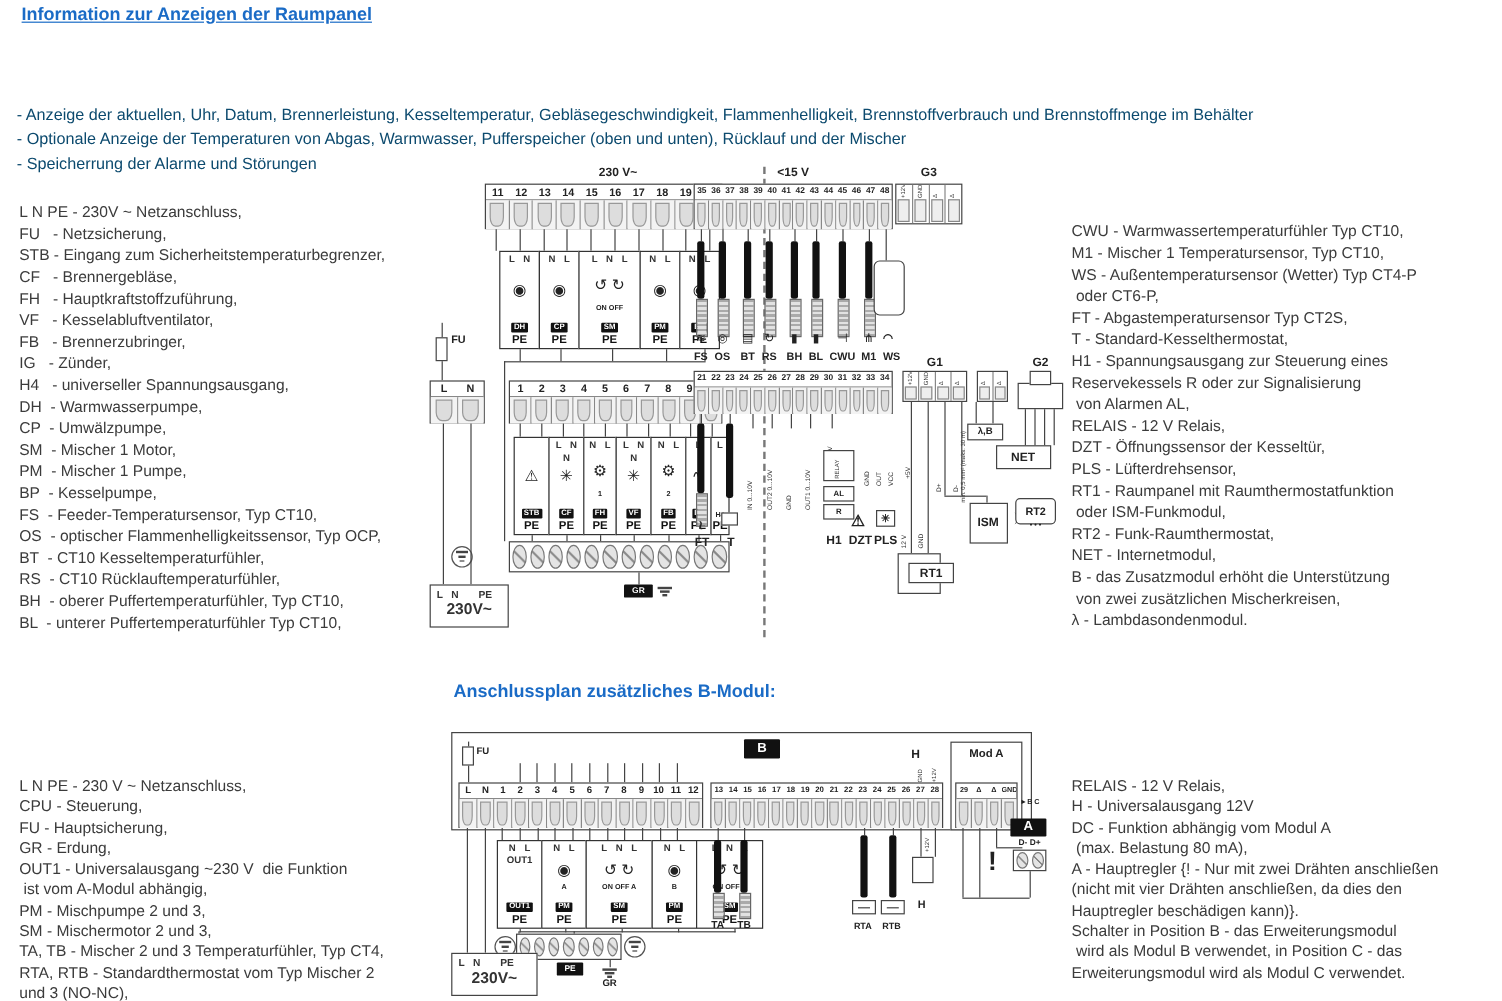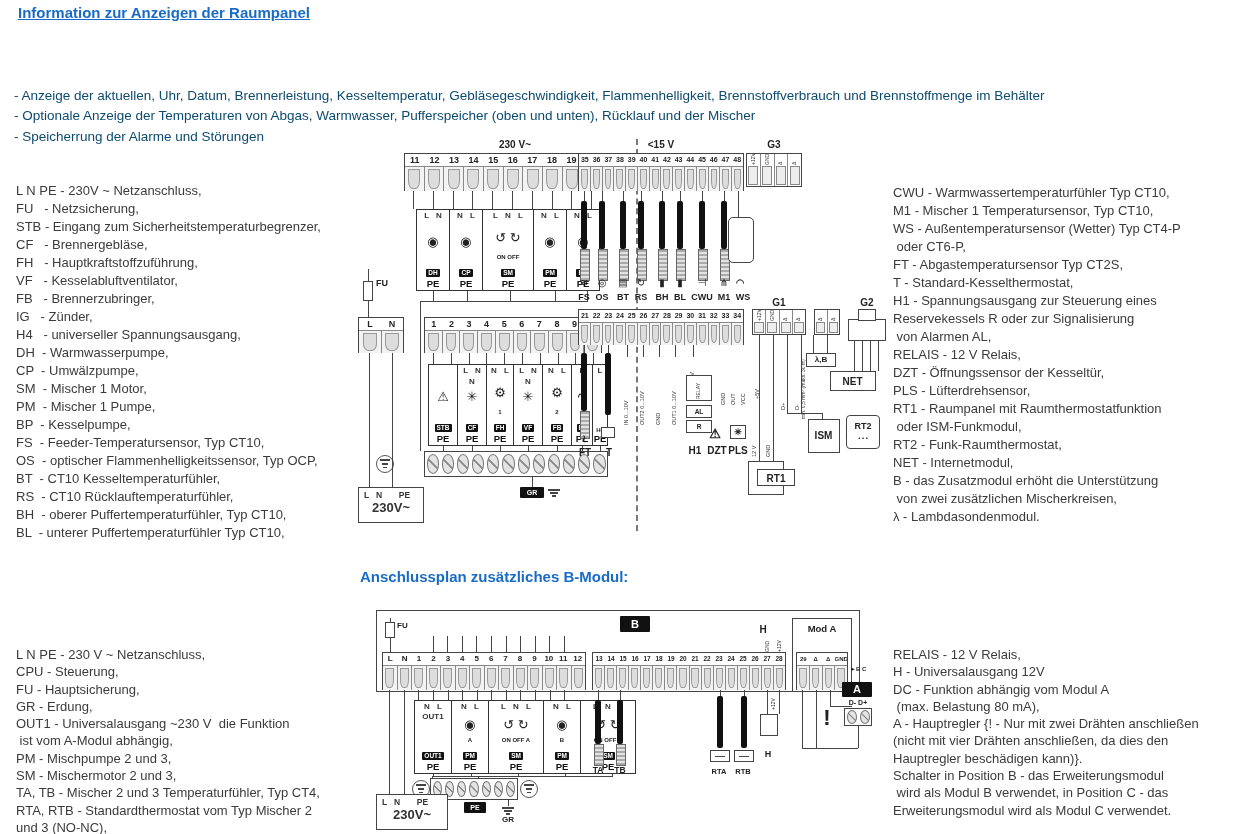--- a/index.html
+++ b/index.html
@@ -52,21 +52,21 @@
 </head>
 <body>
 
 <div class="page">
   <div class="doc-title" style="left:18px;top:4px">Information zur Anzeigen der Raumpanel</div>
 
   <div class="bullets" style="left:14px;top:24px">
     
   <div>- Anzeige der aktuellen, Uhr, Datum, Brennerleistung, Kesseltemperatur, Gebläsegeschwindigkeit, Flammenhelligkeit, Brennstoffverbrauch und Brennstoffmenge im Behälter</div><div>- Optionale Anzeige der Temperaturen von Abgas, Warmwasser, Pufferspeicher (oben und unten), Rücklauf und der Mischer</div><div>- Speicherrung der Alarme und Störungen</div></div>
 
-  <div class="legend" style="left:16px;top:137px">
+  <div class="legend" style="left:16px;top:123px">
     
   <div>L N PE - 230V ~ Netzanschluss,</div><div>FU   - Netzsicherung,</div><div>STB - Eingang zum Sicherheitstemperaturbegrenzer,</div><div>CF   - Brennergebläse,</div><div>FH   - Hauptkraftstoffzuführung,</div><div>VF   - Kesselabluftventilator,</div><div>FB   - Brennerzubringer,</div><div>IG   - Zünder,</div><div>H4   - universeller Spannungsausgang,</div><div>DH  - Warmwasserpumpe,</div><div>CP  - Umwälzpumpe,</div><div>SM  - Mischer 1 Motor,</div><div>PM  - Mischer 1 Pumpe,</div><div>BP  - Kesselpumpe,</div><div>FS  - Feeder-Temperatursensor, Typ CT10,</div><div>OS  - optischer Flammenhelligkeitssensor, Typ OCP,</div><div>BT  - CT10 Kesseltemperaturfühler,</div><div>RS  - CT10 Rücklauftemperaturfühler,</div><div>BH  - oberer Puffertemperaturfühler, Typ CT10,</div><div>BL  - unterer Puffertemperaturfühler Typ CT10,</div></div>
   <div class="legend" style="left:893px;top:139px">
     
   <div>CWU - Warmwassertemperaturfühler Typ CT10,</div><div>M1 - Mischer 1 Temperatursensor, Typ CT10,</div><div>WS - Außentemperatursensor (Wetter) Typ CT4-P</div><div> oder CT6-P,</div><div>FT - Abgastemperatursensor Typ CT2S,</div><div>T - Standard-Kesselthermostat,</div><div>H1 - Spannungsausgang zur Steuerung eines</div><div>Reservekessels R oder zur Signalisierung</div><div> von Alarmen AL,</div><div>RELAIS - 12 V Relais,</div><div>DZT - Öffnungssensor der Kesseltür,</div><div>PLS - Lüfterdrehsensor,</div><div>RT1 - Raumpanel mit Raumthermostatfunktion</div><div> oder ISM-Funkmodul,</div><div>RT2 - Funk-Raumthermostat,</div><div>NET - Internetmodul,</div><div>B - das Zusatzmodul erhöht die Unterstützung</div><div> von zwei zusätzlichen Mischerkreisen,</div><div>λ - Lambdasondenmodul.</div></div>
 
   <div class="diag" id="diag1" style="left:356px;top:131px;width:528px;height:412px">
       <div class="dash-sep" style="left: 280px; top: 8px; height: 392px;"></div>
       <div class="dlbl" style="left: 60px; top: 8px; width: 198px; font-size: 10px; text-align: center;">230 V~</div>
       <div class="dbox" style="left: 48px; top: 22px; width: 198px; height: 38px;">
@@ -594,27 +594,27 @@
       <div class="vt" style="left: 444px; top: 236px; height: 52px; font-size: 5px;">min. 0,5 mm² (maks. 30 m)</div>
       <div class="dbox" style="left: 392px; top: 330px; width: 36px; height: 34px; border-width: 1.5px;">
         <div class="dbox" style="left: 8px; top: 7px; width: 38px; height: 17px;">
           <div class="dlbl" style="left: 0px; top: 3px; width: 36px; font-size: 10px; text-align: center;">RT1</div>
         </div>
       </div>
       <div class="dbox" style="left: 452px; top: 288px; width: 32px; height: 34px; border-width: 1.5px;">
         <div class="dlbl" style="left: 0px; top: 10px; width: 29px; font-size: 10px; text-align: center;">ISM</div>
       </div>
       <div style="position: absolute; left: 486px; top: 296px; width: 5px; height: 10px; border-right: 1.5px solid rgb(68, 68, 68); border-radius: 0px 50% 50% 0px;"></div>
-      <div class="dbox" style="left: 490px; top: 284px; width: 34px; height: 34px; border-radius: 4px; border-width: 1.5px;">
+      <div class="dbox" style="left: 490px; top: 284px; width: 34px; height: 22px; border-radius: 4px; border-width: 1.5px;">
         <div class="dlbl" style="left: 3px; top: 6px; width: 26px; font-size: 9px; text-align: center;">RT2</div>
         <div class="dlbl" style="left: 3px; top: 19px; width: 26px; font-size: 6px; text-align: center;">• • •</div>
       </div>
     </div>
 
-  <div class="sec-heading" style="left:360px;top:568px">Anschlussplan zusätzliches B-Modul:</div>
+  <div class="sec-heading" style="left:378px;top:568px">Anschlussplan zusätzliches B-Modul:</div>
   <div class="legend lh17" style="left:16px;top:601px">
     
   <div>L N PE - 230 V ~ Netzanschluss,</div><div>CPU - Steuerung,</div><div>FU - Hauptsicherung,</div><div>GR - Erdung,</div><div>OUT1 - Universalausgang ~230 V  die Funktion</div><div> ist vom A-Modul abhängig,</div><div>PM - Mischpumpe 2 und 3,</div><div>SM - Mischermotor 2 und 3,</div><div>TA, TB - Mischer 2 und 3 Temperaturfühler, Typ CT4,</div><div>RTA, RTB - Standardthermostat vom Typ Mischer 2</div><div>und 3 (NO-NC),</div></div>
   <div class="legend lh17" style="left:893px;top:601px">
     
   <div>RELAIS - 12 V Relais,</div><div>H - Universalausgang 12V</div><div>DC - Funktion abhängig vom Modul A</div><div> (max. Belastung 80 mA),</div><div>A - Hauptregler {! - Nur mit zwei Drähten anschließen</div><div>(nicht mit vier Drähten anschließen, da dies den</div><div>Hauptregler beschädigen kann)}.</div><div>Schalter in Position B - das Erweiterungsmodul</div><div> wird als Modul B verwendet, in Position C - das</div><div>Erweiterungsmodul wird als Modul C verwendet.</div></div>
 
   <div class="diag" id="diag2" style="left:368px;top:588px;width:512px;height:246px">
       <div class="dbox" style="left: 8px; top: 22px; width: 484px; height: 82px; border-width: 1.5px;"></div>
       <div class="wireel" style="left: 22px; top: 30px; width: 1px; height: 34px;"></div>

